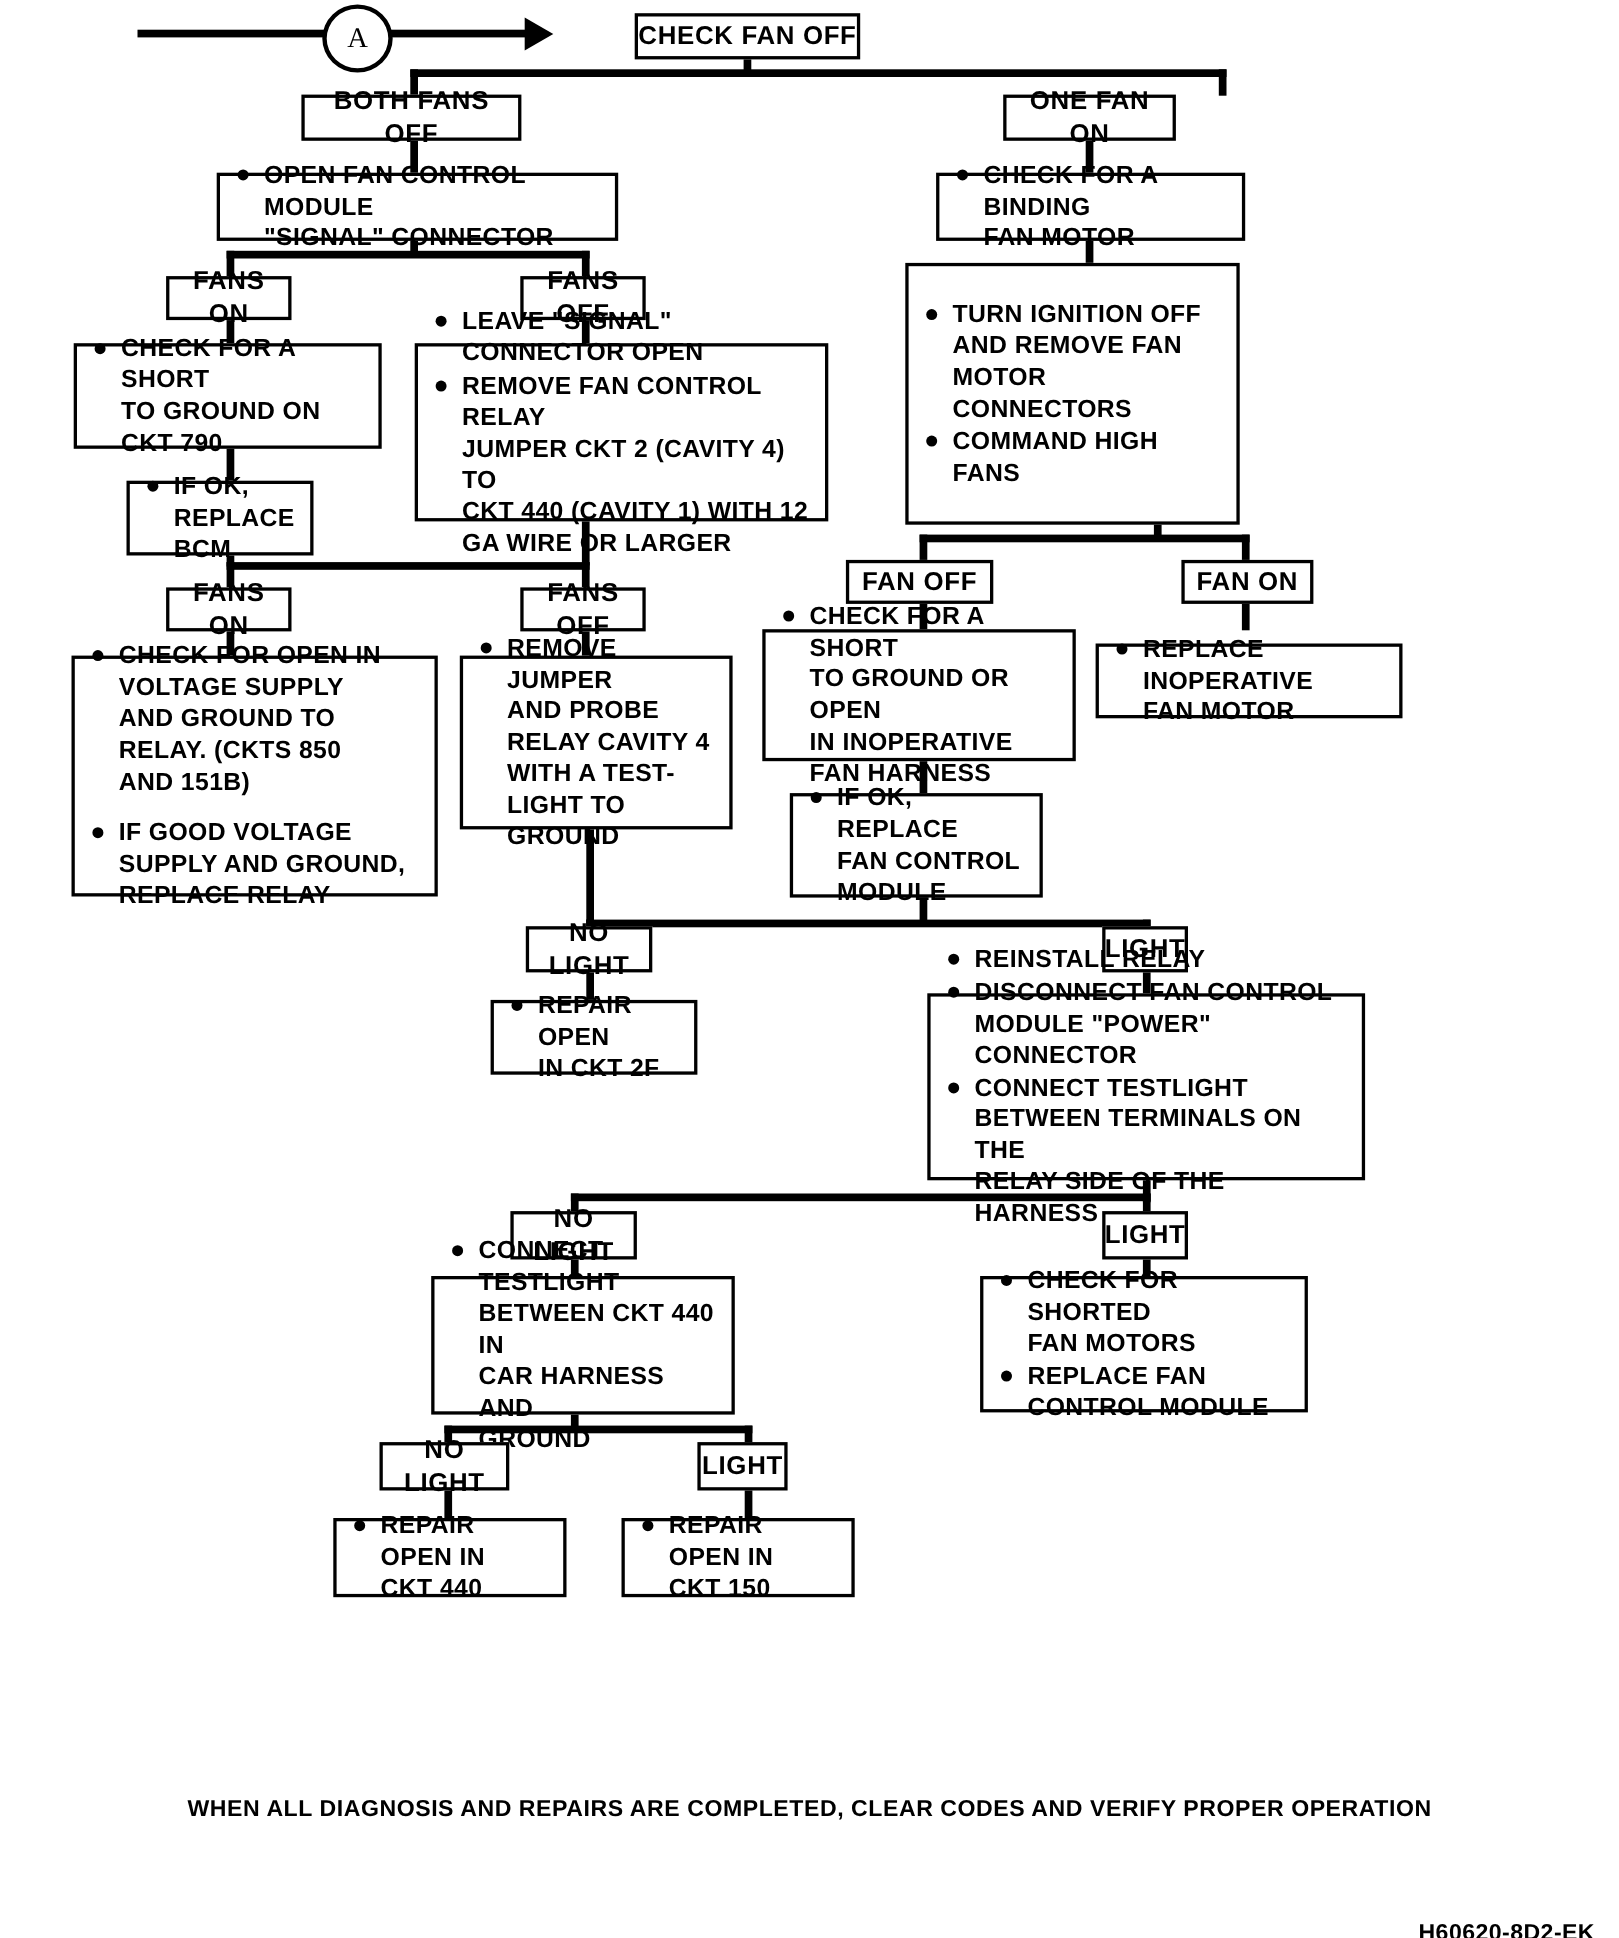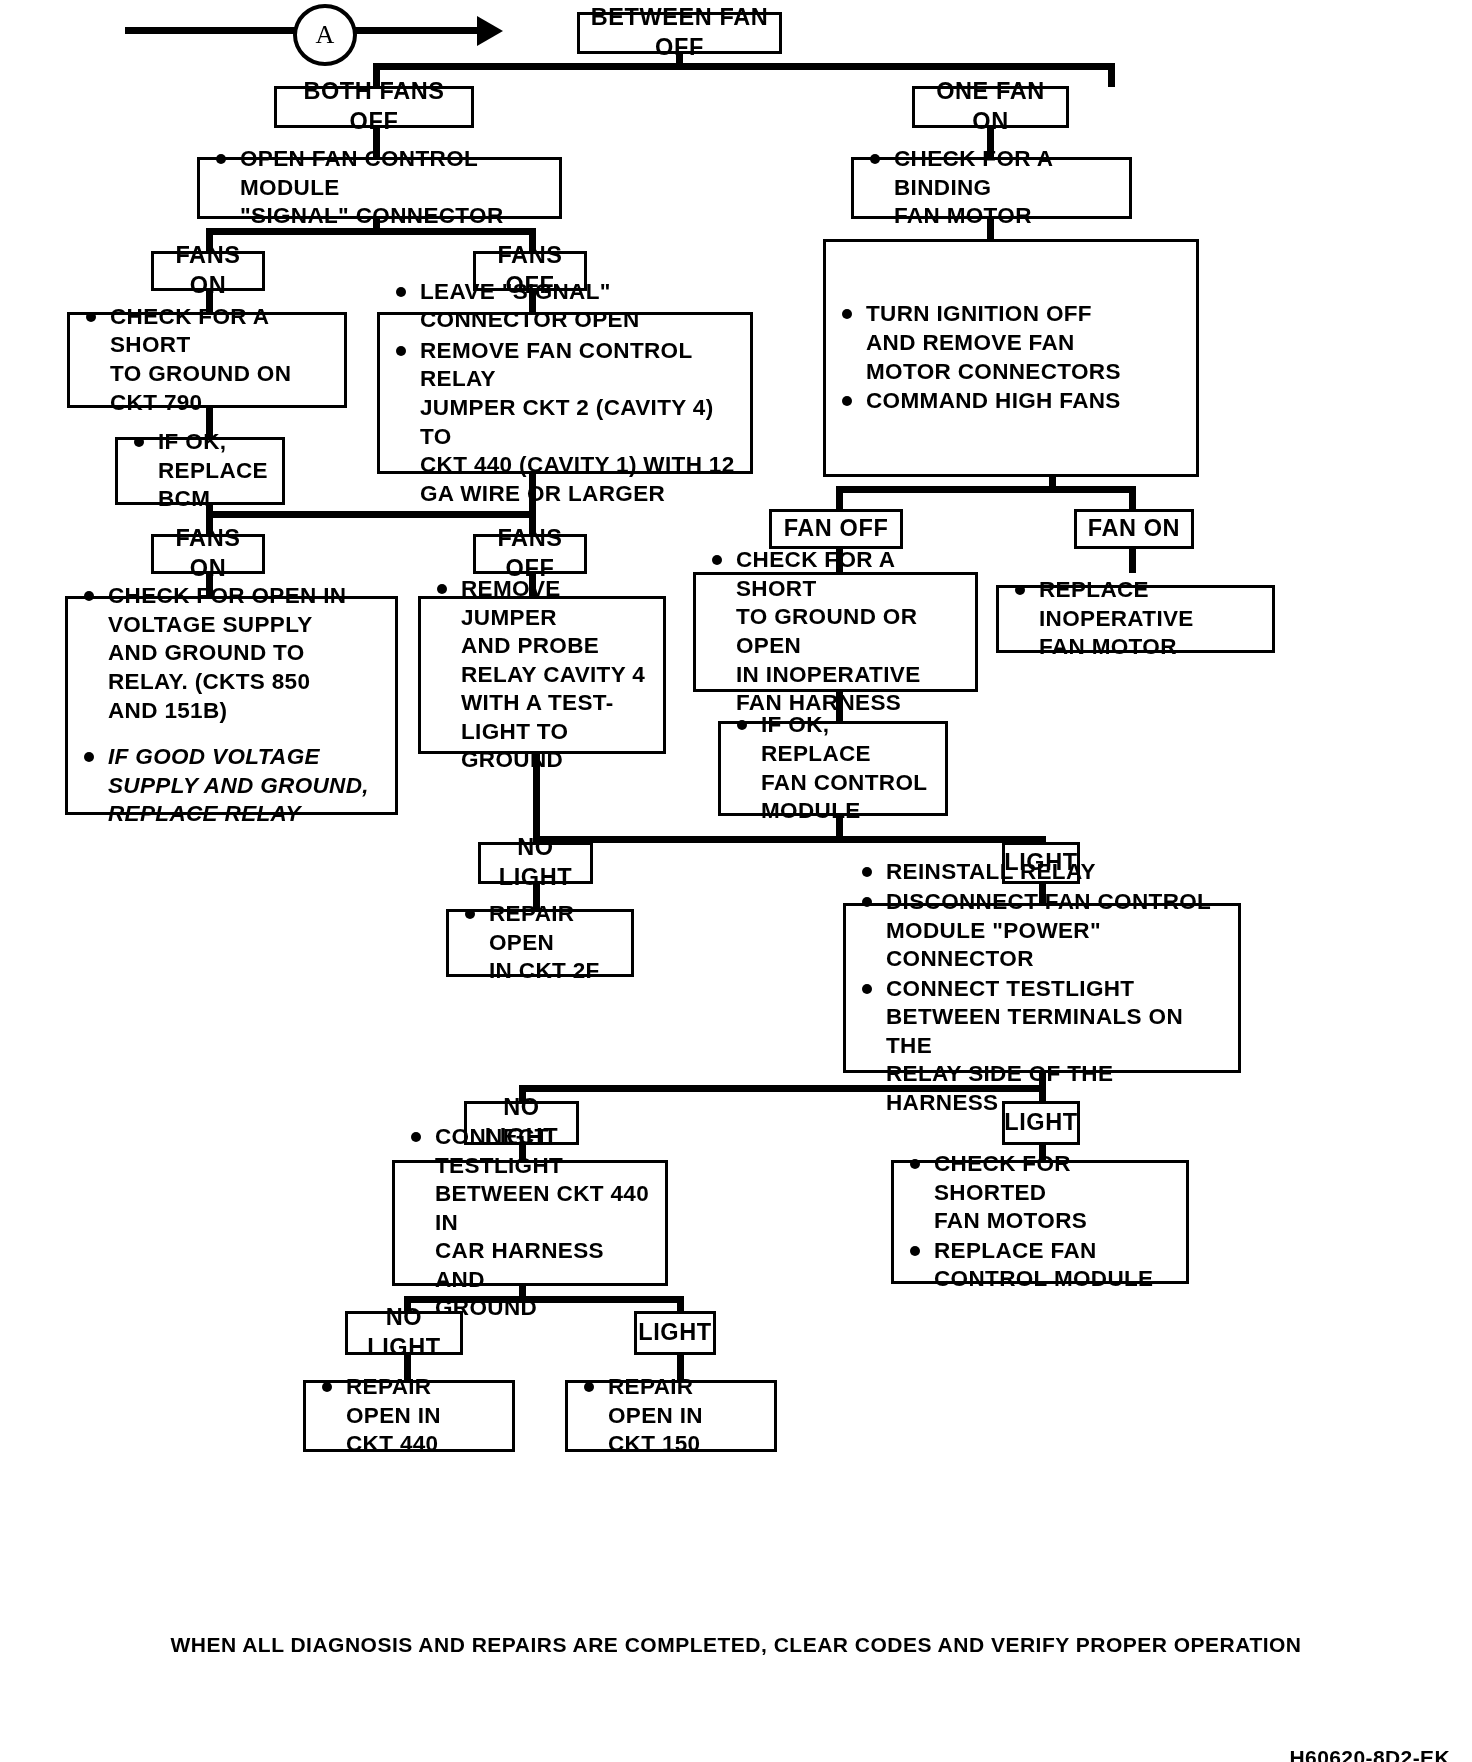--- a/index.html
+++ b/index.html
@@ -125,21 +125,21 @@
 <div id="canvas">
 
   <div class="line hline" style="left:125px; top:27px; width:170px;"></div>
   <div class="circle-a" style="left:293px; top:4px;">
     <span>A</span>
   </div>
   <div class="line hline" style="left:348px; top:27px; width:130px;"></div>
   <div class="arrow-head" style="left:477px; top:16px;"></div>
 
   <div class="node center label-node" style="left:577px; top:12px; width:205px; height:42px;">
-    <div class="txt">BETWEEN FAN OFF</div>
+    <div class="txt">CHECK FAN OFF</div>
   </div>
 
   <div class="line vline" style="left:676px; top:52px; height:16px;"></div>
   <div class="line hline" style="left:373px; top:63px; width:742px;"></div>
   <div class="line vline" style="left:373px; top:63px; height:24px;"></div>
   <div class="line vline" style="left:1108px; top:63px; height:24px;"></div>
 
   <div class="node center label-node" style="left:274px; top:86px; width:200px; height:42px;">
     <div class="txt">BOTH FANS OFF</div>
   </div>
@@ -193,21 +193,21 @@
     <ul class="bullet-list pad">
       <li>LEAVE "SIGNAL"
 CONNECTOR OPEN</li>
       <li style="margin-top:2px;">REMOVE FAN CONTROL RELAY
 JUMPER CKT 2 (CAVITY 4) TO
 CKT 440 (CAVITY 1) WITH 12
 GA WIRE OR LARGER</li>
     </ul>
   </div>
 
-  <div class="node" style="left:823px; top:239px; width:376px; height:238px;">
+  <div class="node" style="left:823px; top:239px; width:304px; height:238px;">
     <ul class="bullet-list pad">
       <li>TURN IGNITION OFF
 AND REMOVE FAN
 MOTOR CONNECTORS</li>
       <li style="margin-top:1px;">COMMAND HIGH FANS</li>
     </ul>
   </div>
 
   <div class="line vline" style="left:206px; top:406px; height:32px;"></div>
   <div class="node" style="left:115px; top:437px; width:170px; height:68px;">
@@ -233,21 +233,21 @@
   <div class="line vline" style="left:206px; top:572px; height:25px;"></div>
   <div class="line vline" style="left:529px; top:572px; height:25px;"></div>
 
   <div class="node" style="left:65px; top:596px; width:333px; height:219px;">
     <ul class="bullet-list pad">
       <li>CHECK FOR OPEN IN
 VOLTAGE SUPPLY
 AND GROUND TO
 RELAY. (CKTS 850
 AND 151B)</li>
-      <li style="margin-top:18px;font-style:italic;">IF GOOD VOLTAGE
+      <li style="margin-top:18px;">IF GOOD VOLTAGE
 SUPPLY AND GROUND,
 REPLACE RELAY</li>
     </ul>
   </div>
 
   <div class="node" style="left:418px; top:596px; width:248px; height:158px;">
     <ul class="bullet-list pad">
       <li>REMOVE JUMPER
 AND PROBE
 RELAY CAVITY 4

